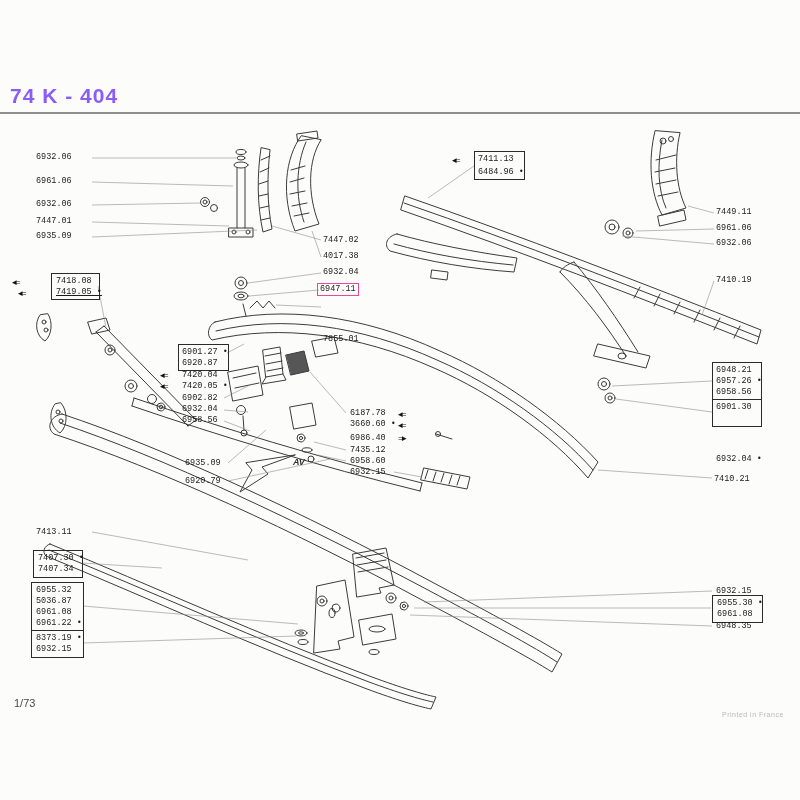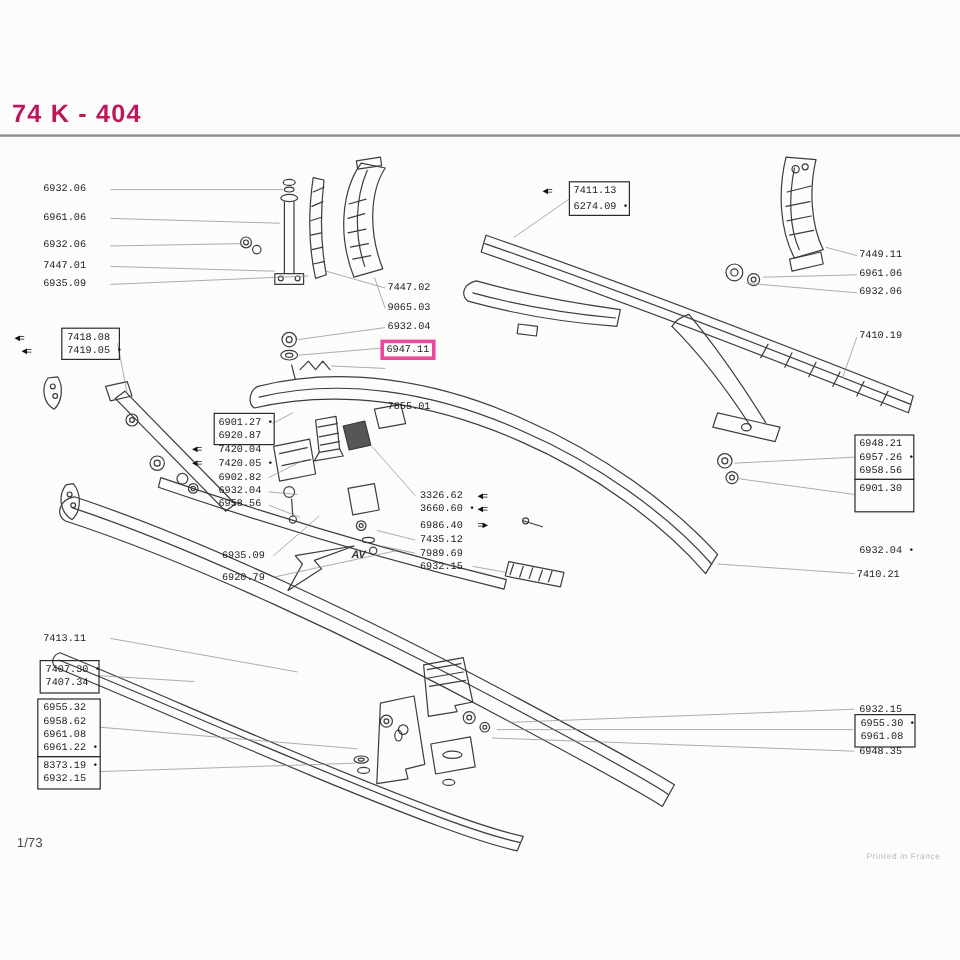--- a/index.html
+++ b/index.html
@@ -1,25 +1,25 @@
 <!DOCTYPE html>
 <html><head>
 <meta charset="utf-8">
 <style>
   html,body{margin:0;padding:0;background:#e8e8e6;}
   .page{position:relative;width:800px;height:800px;background:#fcfcfb;overflow:hidden;
         font-family:"Liberation Sans",sans-serif;}
   .title{position:absolute;left:10px;top:84px;font-size:21px;font-weight:bold;
-         color:#be185d;letter-spacing:1px;white-space:nowrap;}
+         color:#8b5cf6;letter-spacing:1px;white-space:nowrap;}
   .rule{position:absolute;left:0;top:112px;width:800px;border-top:2px solid #8f8f8f;}
   .pagenum{position:absolute;left:14px;top:697px;font-size:11px;color:#4a4a4a;}
   .printed{position:absolute;left:722px;top:711px;font-size:7px;color:#b9b9b9;letter-spacing:0.5px;}
   .plabel{position:absolute;font-family:"Liberation Mono",monospace;font-size:8.5px;
           line-height:11px;color:#1d1d1d;white-space:nowrap;}
-  .plabel.boxed{border:3px solid #ec4899;padding:0 2px;margin-left:-3px;margin-top:-1px;background:transparent;}
+  .plabel.boxed{border:1px solid #ec4899;padding:0 2px;margin-left:-3px;margin-top:-1px;background:transparent;}
   .plabel.arr{font-size:8px;letter-spacing:-1px;color:#111;}
   .gbox{position:absolute;border:1px solid #2a2a2a;}
   .avlabel{position:absolute;left:293px;top:457px;font-size:9px;font-style:italic;
            font-weight:bold;color:#333;}
   svg.drawing{position:absolute;left:0;top:0;}
   #label-layer{position:absolute;left:0;top:0;width:800px;height:800px;}
 </style>
 </head>
 <body>
 
@@ -246,64 +246,64 @@
       <div class="gbox" style="left: 31px; top: 630px; width: 51px; height: 26px;"></div>
       <div class="gbox" style="left: 712px; top: 595px; width: 49px; height: 26px;"></div>
       <div class="plabel" style="left: 36px; top: 152px;">6932.06</div>
       <div class="plabel" style="left: 36px; top: 176px;">6961.06</div>
       <div class="plabel" style="left: 36px; top: 199px;">6932.06</div>
       <div class="plabel" style="left: 36px; top: 216px;">7447.01</div>
       <div class="plabel" style="left: 36px; top: 231px;">6935.09</div>
       <div class="plabel arr" style="left: 12px; top: 277px;">◄=</div>
       <div class="plabel arr" style="left: 18px; top: 288px;">◄=</div>
       <div class="plabel" style="left: 56px; top: 276px;">7418.08</div>
-      <div class="plabel" style="left: 56px; top: 287px;">7419.05 •</div>
+      <div class="plabel" style="left: 56px; top: 287px; text-decoration: underline;">7419.05 •</div>
       <div class="plabel" style="left: 323px; top: 235px;">7447.02</div>
-      <div class="plabel" style="left: 323px; top: 251px;">9065.03</div>
+      <div class="plabel" style="left: 323px; top: 251px;">4017.38</div>
       <div class="plabel" style="left: 323px; top: 267px;">6932.04</div>
       <div class="plabel boxed" style="left: 320px; top: 284px;">6947.11</div>
       <div class="plabel" style="left: 323px; top: 302px; margin-top: 32px;">7855.01</div>
       <div class="plabel" style="left: 182px; top: 347px;">6901.27 •</div>
       <div class="plabel" style="left: 182px; top: 358px;">6920.87</div>
       <div class="plabel arr" style="left: 160px; top: 370px;">◄=</div>
       <div class="plabel" style="left: 182px; top: 370px;">7420.04</div>
       <div class="plabel arr" style="left: 160px; top: 381px;">◄=</div>
       <div class="plabel" style="left: 182px; top: 381px;">7420.05 •</div>
       <div class="plabel" style="left: 182px; top: 393px;">6902.82</div>
       <div class="plabel" style="left: 182px; top: 404px;">6932.04</div>
       <div class="plabel" style="left: 182px; top: 415px;">6958.56</div>
       <div class="plabel" style="left: 185px; top: 458px;">6935.09</div>
       <div class="plabel" style="left: 185px; top: 476px;">6920.79</div>
-      <div class="plabel" style="left: 350px; top: 408px;">3326.62</div>
+      <div class="plabel" style="left: 350px; top: 408px;">6187.78</div>
       <div class="plabel" style="left: 350px; top: 419px;">3660.60 •</div>
       <div class="plabel arr" style="left: 398px; top: 409px;">◄=</div>
       <div class="plabel arr" style="left: 398px; top: 420px;">◄=</div>
       <div class="plabel" style="left: 350px; top: 433px;">6986.40</div>
       <div class="plabel arr" style="left: 398px; top: 433px;">=►</div>
       <div class="plabel" style="left: 350px; top: 445px;">7435.12</div>
-      <div class="plabel" style="left: 350px; top: 456px;">7989.69</div>
+      <div class="plabel" style="left: 350px; top: 456px;">6958.60</div>
       <div class="plabel" style="left: 350px; top: 467px;">6932.15</div>
       <div class="plabel arr" style="left: 452px; top: 155px;">◄=</div>
       <div class="plabel" style="left: 478px; top: 154px;">7411.13</div>
-      <div class="plabel" style="left: 478px; top: 167px;">6274.09 •</div>
+      <div class="plabel" style="left: 478px; top: 167px;">6484.96 •</div>
       <div class="plabel" style="left: 716px; top: 207px;">7449.11</div>
       <div class="plabel" style="left: 716px; top: 223px;">6961.06</div>
       <div class="plabel" style="left: 716px; top: 238px;">6932.06</div>
       <div class="plabel" style="left: 716px; top: 275px;">7410.19</div>
       <div class="plabel" style="left: 716px; top: 365px;">6948.21</div>
       <div class="plabel" style="left: 716px; top: 376px;">6957.26 •</div>
       <div class="plabel" style="left: 716px; top: 387px;">6958.56</div>
       <div class="plabel" style="left: 716px; top: 402px;">6901.30</div>
       <div class="plabel" style="left: 716px; top: 413px; margin-top: 41px;">6932.04 •</div>
       <div class="plabel" style="left: 714px; top: 474px; font-family: Liberation Mono, monospace;">7410.21</div>
       <div class="plabel" style="left: 36px; top: 527px;">7413.11</div>
       <div class="plabel" style="left: 38px; top: 553px;">7407.30 •</div>
       <div class="plabel" style="left: 38px; top: 564px;">7407.34</div>
       <div class="plabel" style="left: 36px; top: 585px;">6955.32</div>
-      <div class="plabel" style="left: 36px; top: 596px;">6958.62</div>
+      <div class="plabel" style="left: 36px; top: 596px;">5036.87</div>
       <div class="plabel" style="left: 36px; top: 607px;">6961.08</div>
       <div class="plabel" style="left: 36px; top: 618px;">6961.22 •</div>
       <div class="plabel" style="left: 36px; top: 633px;">8373.19 •</div>
       <div class="plabel" style="left: 36px; top: 644px;">6932.15</div>
       <div class="plabel" style="left: 716px; top: 586px;">6932.15</div>
       <div class="plabel" style="left: 717px; top: 598px;">6955.30 •</div>
       <div class="plabel" style="left: 717px; top: 609px;">6961.08</div>
       <div class="plabel" style="left: 716px; top: 621px;">6948.35</div>
     </div>
 

